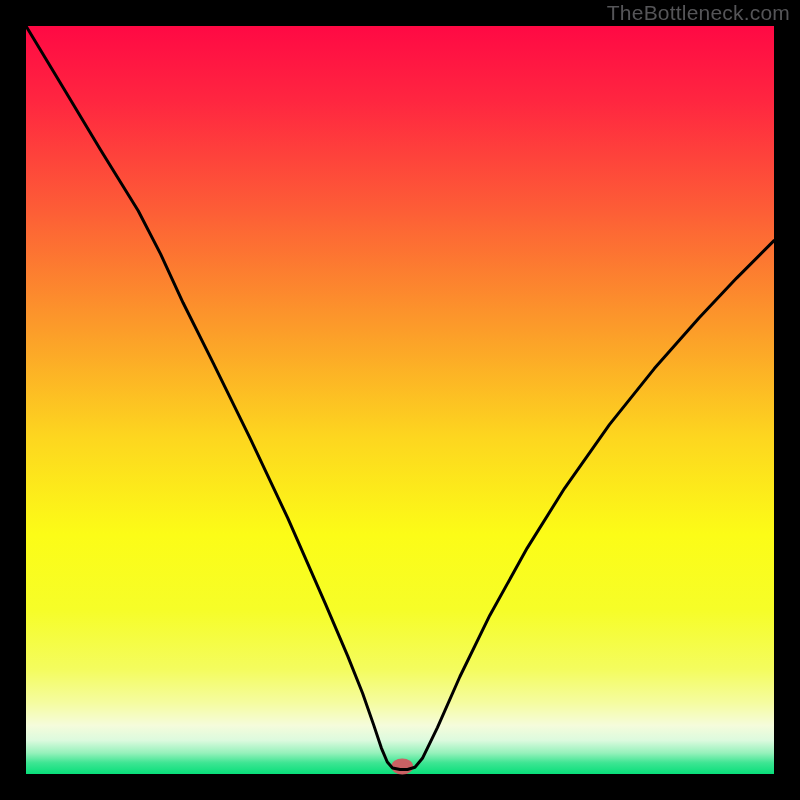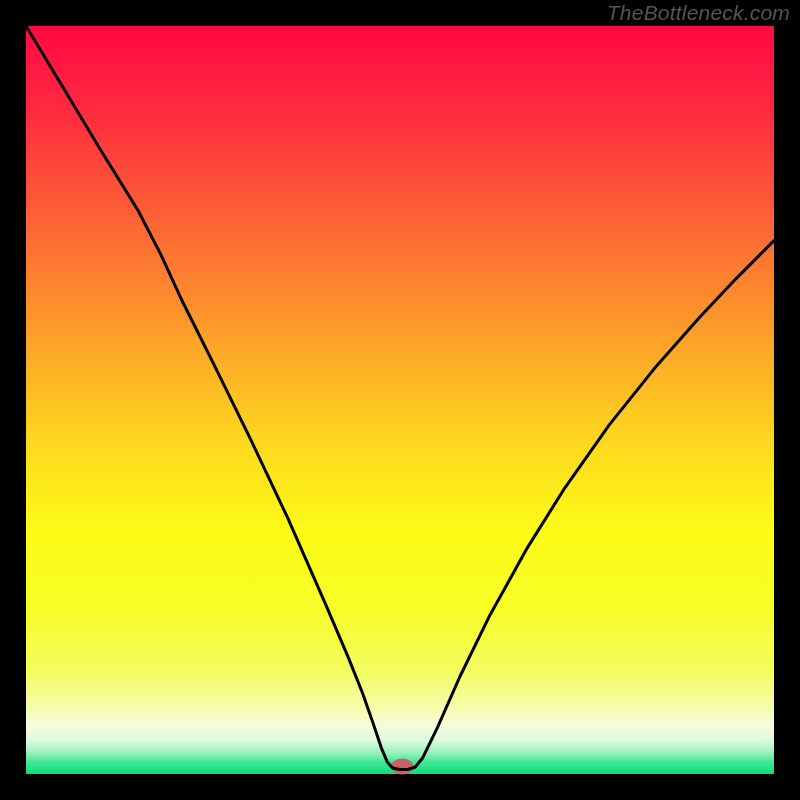--- a/index.html
+++ b/index.html
@@ -9,21 +9,20 @@
     height: 800px;
     overflow: hidden;
     background: #000;
     font-family: Arial, Helvetica, sans-serif;
   }
   .frame {
     position: relative;
     width: 800px;
     height: 800px;
     background: #000;
-    font-style: italic;
   }
   .watermark {
     position: absolute;
     top: 1px;
     right: 10px;
     font-size: 21px;
     font-weight: 500;
     color: #555558;
     letter-spacing: 0.2px;
     z-index: 10;

